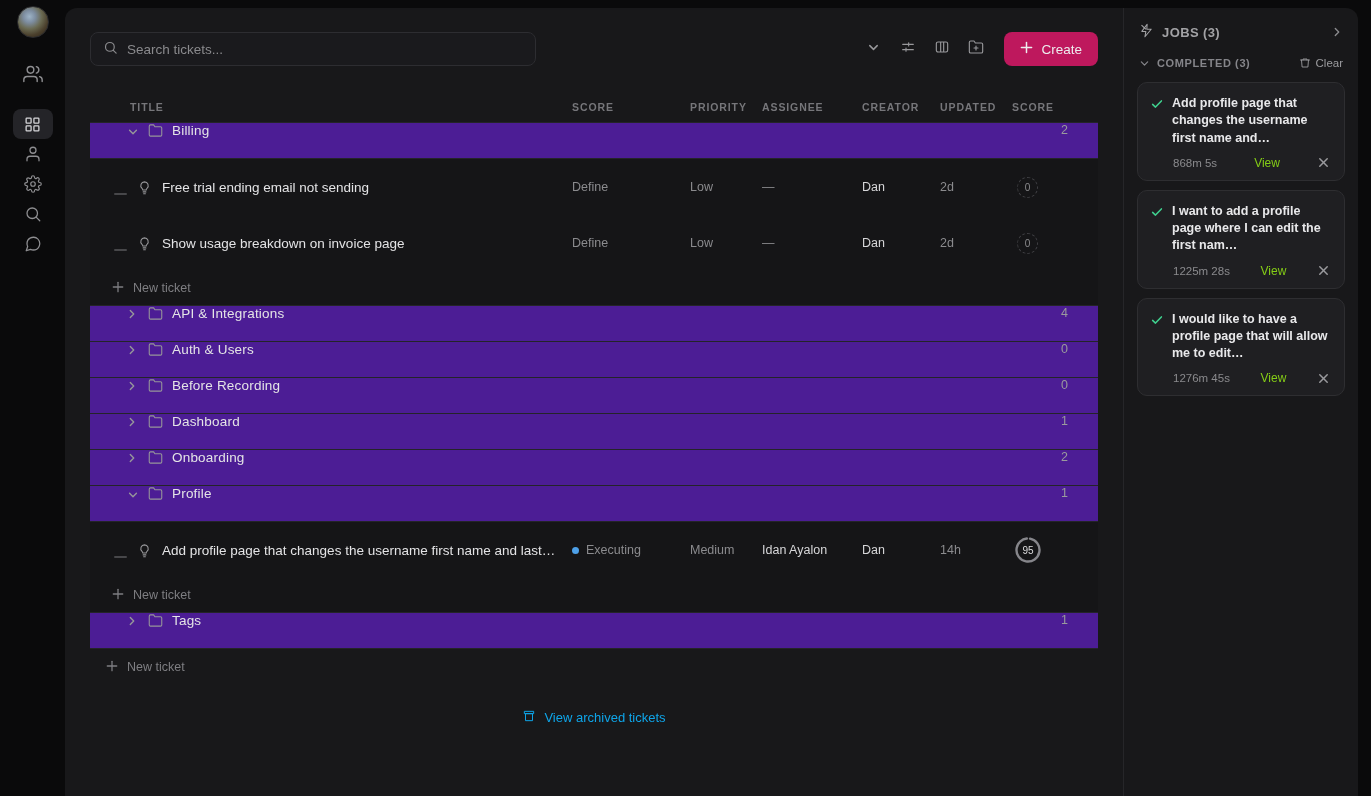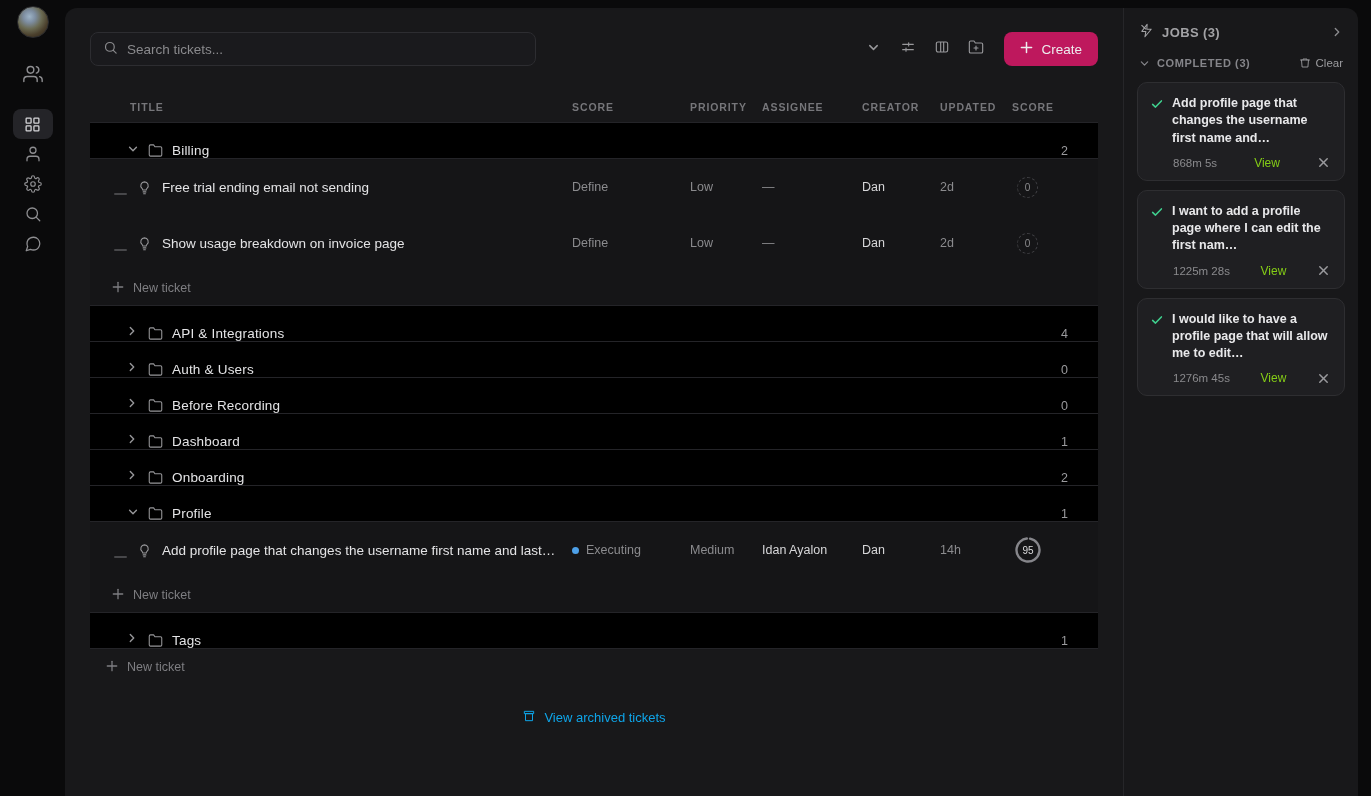--- a/index.html
+++ b/index.html
@@ -36,21 +36,21 @@
   .create-btn { height:34px; margin-left:7px; padding:0 16px; background:#be185d; border:0;
     border-radius:8px; display:flex; align-items:center; gap:8px; color:#ededee;
     font-size:13.5px; font-family:inherit; cursor:pointer; }
   
   .thead { margin-top:26px; height:30px; display:flex; align-items:center;
     font-size:10.5px; letter-spacing:0.9px; color:#76767a; font-weight:bold; }
   .h-title { flex:1; padding-left:40px; }
   .col-status { width:118px; } .col-priority { width:72px; } .col-assignee { width:100px; }
   .col-creator { width:78px; } .col-updated { width:72px; } .col-score { width:86px; }
   #groups { border-top:1px solid #242428; }
-  .group-row { height:36px; display:flex; align-items:flex-end; background:#000000;
+  .group-row { height:36px; display:flex; align-items:flex-start; background:#4c1d95;
     border-bottom:1px solid #242428; padding-left:36px; cursor:pointer; }
   .chev { color:#97979a; display:block; transition:transform .1s; }
   .group-row.expanded .chev { transform:rotate(90deg); }
   .g-folder { margin-left:10px; color:#97979a; display:flex; }
   .g-name { margin-left:9px; font-size:13.5px; color:#e4e4e6; letter-spacing:0.2px; }
   .g-count { margin-left:auto; margin-right:30px; color:#9a9a9d; font-size:12.5px; }
   .items-wrap { background:#151517; border-bottom:1px solid #242428; }
   .ticket-row { height:56px; display:flex; align-items:center; cursor:pointer; }
   .t-titlecol { flex:1; min-width:0; display:flex; align-items:flex-end; padding-left:24px; }
   .drag-dash { width:13px; border-top:2px solid #47474a; border-radius:2px; flex:none; }

